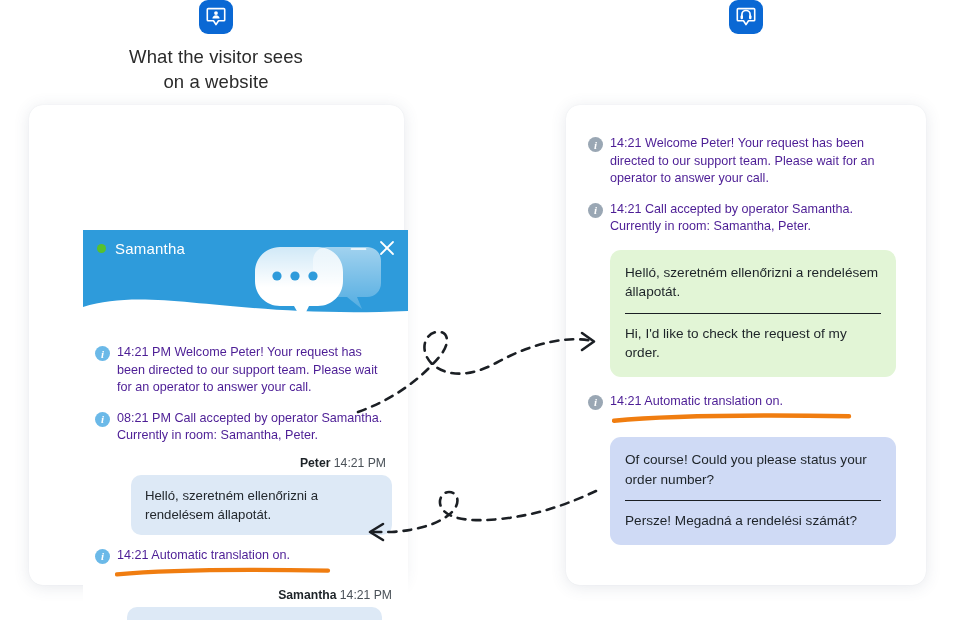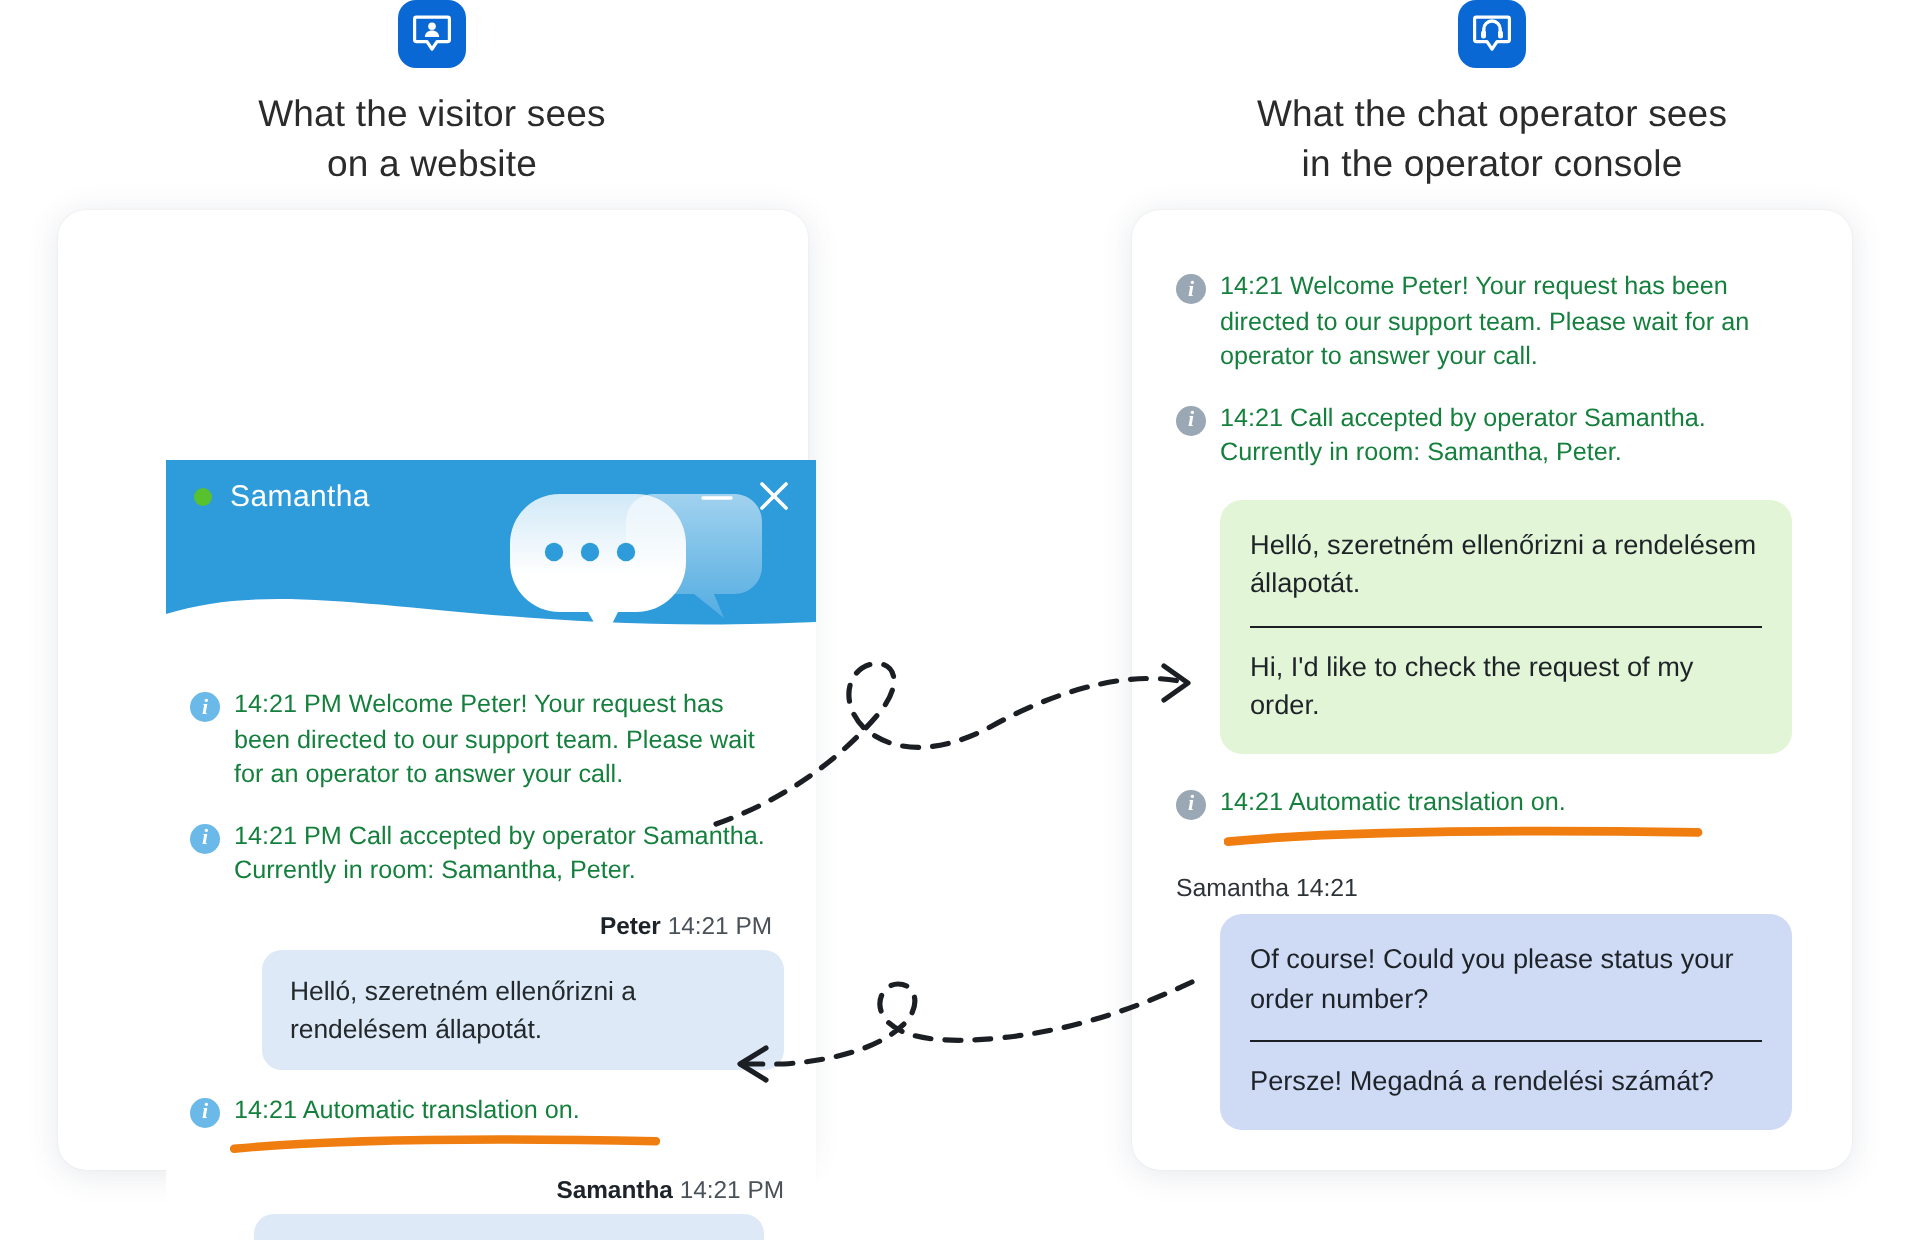--- a/index.html
+++ b/index.html
@@ -60,21 +60,21 @@
   .sys-row { display: flex; align-items: flex-start; margin-bottom: 13px; position: relative; }
   .info-icon {
     flex: 0 0 auto; width: 15px; height: 15px; border-radius: 50%;
     margin-right: 7px; margin-top: 2px;
     display: flex; align-items: center; justify-content: center;
     font-family: "Liberation Serif", serif; font-style: italic;
     font-weight: 700; font-size: 11px; color: #ffffff;
   }
   .info-icon.blue { background: #6bb9e8; }
   .info-icon.grey { background: #9aa7b4; }
-  .sys-text { font-size: 12.6px; line-height: 17.5px; color: #15803d; }
+  .sys-text { font-size: 12.6px; line-height: 17.5px; color: #4c1d95; }
 
   .meta {
     font-size: 12.2px; color: #3a4046; margin-bottom: 5px; text-align: right;
   }
   .meta b { font-weight: 700; color: #1d2328; }
   .meta .time { color: #4a5158; }
   .meta.right { text-align: right; padding-right: 6px; }
 
   .bubble { border-radius: 10px; padding: 11px 14px; }
   .bubble.blue { background: #dde9f6; }
@@ -111,22 +111,20 @@
 
   <div class="col-head" style="left:596px; top:0px; width:300px;">
     <div class="app-icon">
       <svg width="22" height="22" viewBox="0 0 22 22" aria-hidden="true">
         <path d="M3.2 2.6h15.6c.5 0 .9.4.9.9v10.4c0 .5-.4.9-.9.9h-5.3L11 18.6 8.5 14.8H3.2c-.5 0-.9-.4-.9-.9V3.5c0-.5.4-.9.9-.9z" fill="none" stroke="#ffffff" stroke-width="1.6" stroke-linejoin="round"></path>
         <path d="M6.9 11.2V8.6a4.1 4.1 0 0 1 8.2 0v2.6" fill="none" stroke="#ffffff" stroke-width="1.7" stroke-linecap="round"></path>
         <rect x="5.5" y="9.3" width="2.5" height="3.9" rx="1.25" fill="#ffffff"></rect>
         <rect x="14" y="9.3" width="2.5" height="3.9" rx="1.25" fill="#ffffff"></rect>
       </svg>
     </div>
-    <div class="col-title">What the chat operator sees
-in the operator console</div>
   </div>
 
   <div class="card" style="left:29px; top:105px; width:375px; height:480px;">
 
     <div id="widget">
 
       <div id="widget-header">
 
         <svg class="bubbles" width="155" height="80" viewBox="0 0 155 80" aria-hidden="true">
           <defs>
@@ -172,21 +170,21 @@
 
       <div id="widget-body">
 
         <div class="sys-row">
           <span class="info-icon blue">i</span>
           <span class="sys-text">14:21 PM Welcome Peter! Your request has been directed to our support team. Please wait for an operator to answer your call.</span>
         </div>
 
         <div class="sys-row" style="margin-bottom:11px;">
           <span class="info-icon blue">i</span>
-          <span class="sys-text">14:21 PM Call accepted by operator Samantha. Currently in room: Samantha, Peter.</span>
+          <span class="sys-text">08:21 PM Call accepted by operator Samantha. Currently in room: Samantha, Peter.</span>
         </div>
 
         <div style="margin-bottom:12px;">
           <div class="meta right">
             <b>Peter</b>
             <span class="time">14:21 PM</span>
           </div>
           <div class="bubble blue" style="margin-left:36px;">
             <p>Helló, szeretném ellenőrizni a rendelésem állapotát.</p>
           </div>
@@ -235,24 +233,20 @@
 
       <div class="sys-row" style="margin-bottom:4px;">
         <span class="info-icon grey">i</span>
         <span class="sys-text">14:21 Automatic translation on.</span>
       </div>
       <svg width="240" height="12" viewBox="0 0 240 12" style="display:block;margin:-1px 0 12px 24px;" aria-hidden="true">
         <path d="M2 7.8 C 58 2.4, 152 1.9, 237 3.2" fill="none" stroke="#f07d10" stroke-width="4.4" stroke-linecap="round"></path>
       </svg>
 
       <div>
-        <div class="op-meta">
-          <span>Samantha</span>
-          <span>14:21</span>
-        </div>
         <div class="op-bubble lav" style="margin-left:22px;">
           <div class="orig">Of course! Could you please status your order number?</div>
           <hr class="divider">
           <div class="trans">Persze! Megadná a rendelési számát?</div>
         </div>
       </div>
 
     </div>
   </div>
 

